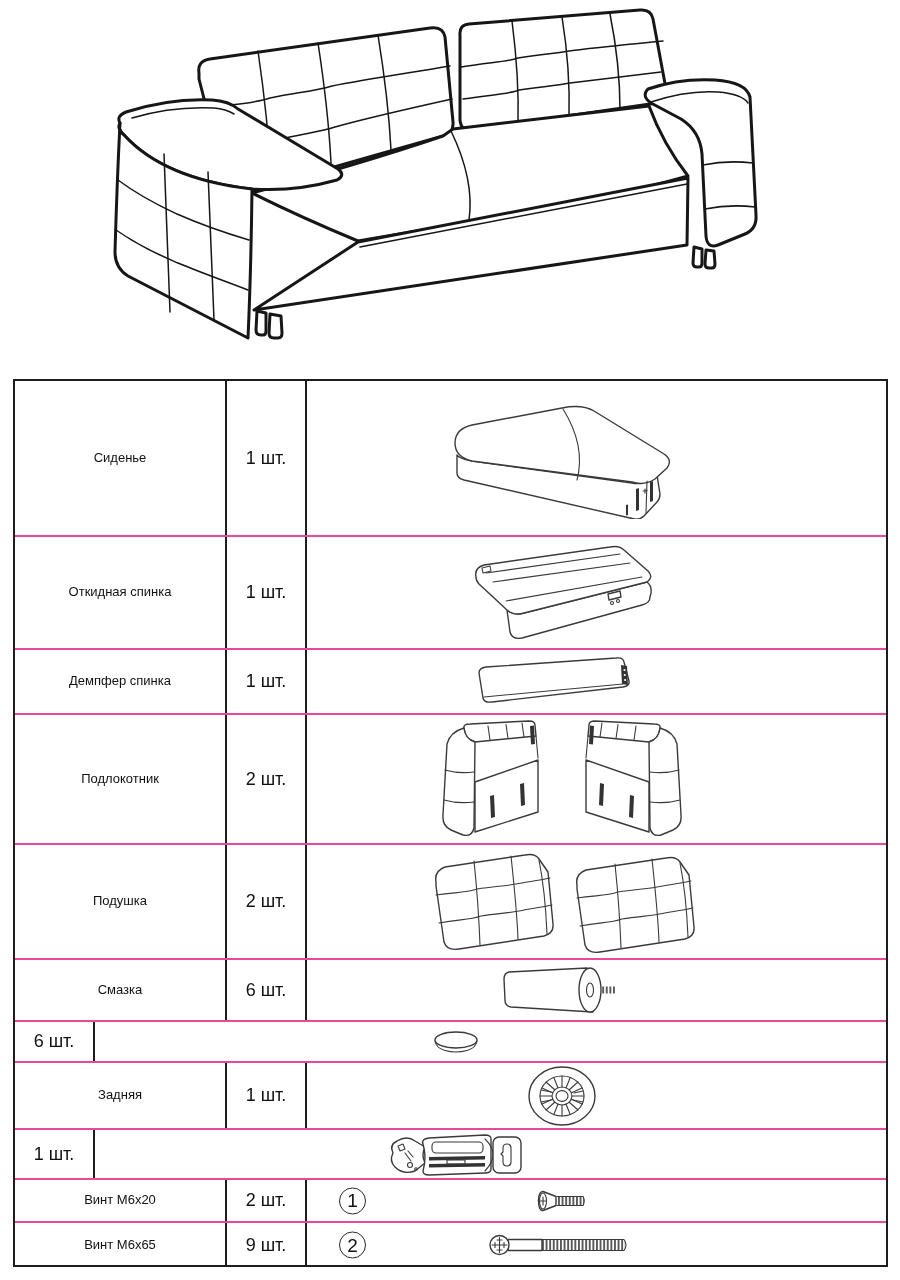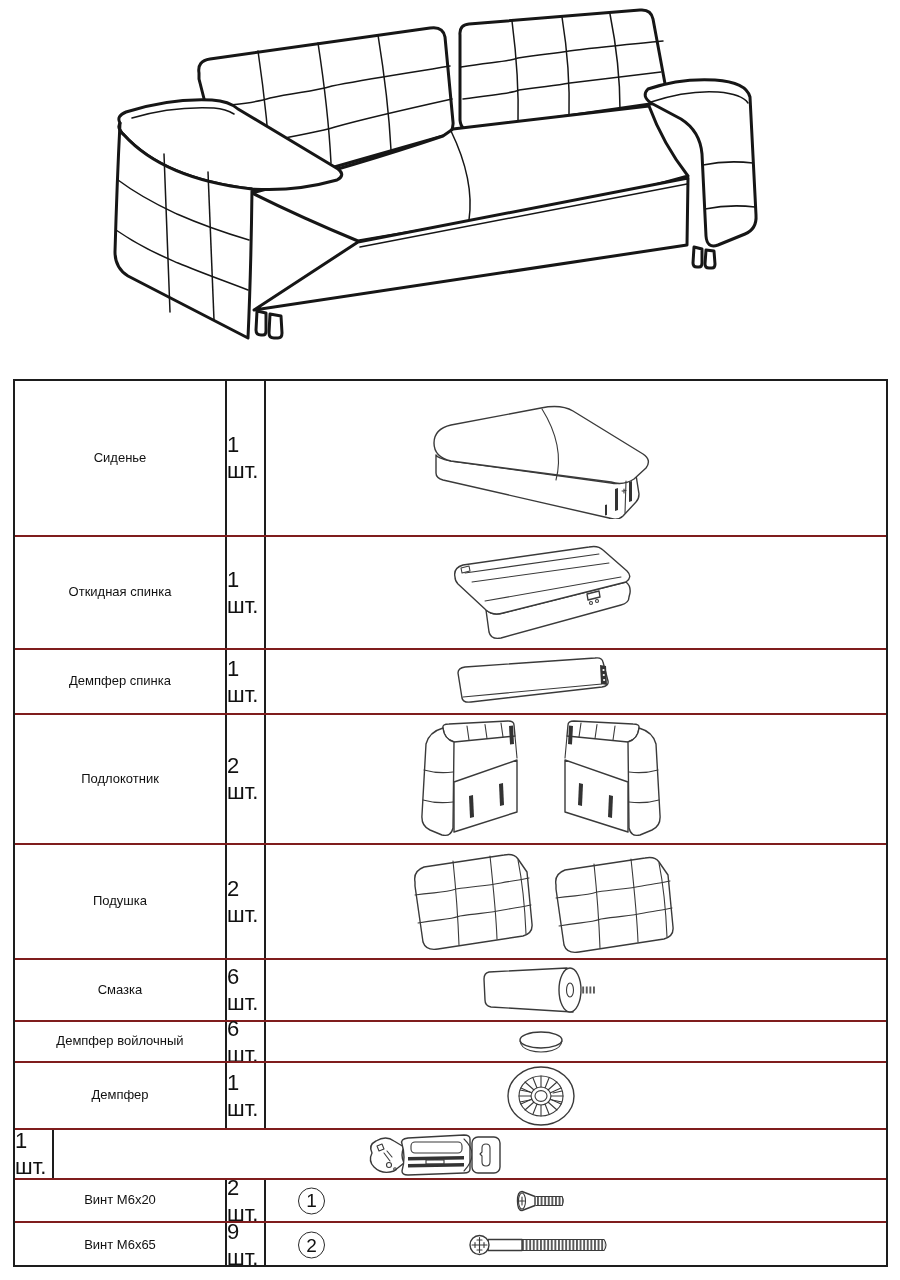--- a/index.html
+++ b/index.html
@@ -4,25 +4,25 @@
 <style>
   html,body{margin:0;padding:0;background:#fff;}
   body{width:900px;height:1280px;position:relative;overflow:hidden;
        font-family:"Liberation Sans","DejaVu Sans",sans-serif;color:#111;}
   .page{position:absolute;inset:0;background:#fff;}
   
   .sofa-wrap{position:absolute;left:102px;top:2px;width:660px;height:352px;}
   
   .ptable{position:absolute;left:13px;top:379px;width:875px;height:888px;
           border:2px solid #1d1d1d;box-sizing:border-box;display:flex;flex-direction:column;}
-  .prow{display:flex;box-sizing:border-box;border-top:2px solid #7f1d1d;flex:0 0 auto;}
+  .prow{display:flex;box-sizing:border-box;border-top:2px solid #ec4899;flex:0 0 auto;}
   .prow:first-child{border-top:none;}
   .cell{box-sizing:border-box;display:flex;align-items:center;justify-content:center;}
   .c-name{width:212px;border-right:2px solid #1d1d1d;font-size:13px;text-align:center;line-height:1.15;padding:0 0;}
-  .c-qty{width:39px;border-right:2px solid #1d1d1d;font-size:22px;}
+  .c-qty{width:80px;border-right:2px solid #1d1d1d;font-size:18px;}
   .c-img{flex:1;position:relative;padding-right:70px;}
   .numcircle{position:absolute;left:32px;top:50%;transform:translateY(-50%);
              width:27px;height:27px;border:1.6px solid #2a2a2a;border-radius:50%;
              display:flex;align-items:center;justify-content:center;font-size:19px;color:#111;box-sizing:border-box;}
   svg{display:block;}
   .o{fill:#fff;stroke:#161616;stroke-width:3;stroke-linejoin:round;stroke-linecap:round;}
   .s{fill:none;stroke:#161616;stroke-width:1.5;stroke-linejoin:round;stroke-linecap:round;}
   .po{fill:#fff;stroke:#3a3a3a;stroke-width:1.4;stroke-linejoin:round;stroke-linecap:round;}
   .ps{fill:none;stroke:#3a3a3a;stroke-width:1.1;stroke-linejoin:round;stroke-linecap:round;}
   .pd{fill:#333;stroke:none;}
@@ -175,32 +175,31 @@
         <svg width="125" height="54" viewBox="0 0 125 54">
           <path class="po" d="M10,9 L88,5 L94,49 L12,44 Q6,43 6,37 L5,16 Q5,10 10,9 Z"></path>
           <line class="thread" x1="96" y1="27" x2="117" y2="27" stroke-width="7"></line>
           <ellipse class="po" cx="91" cy="27" rx="11" ry="22"></ellipse>
           <ellipse class="ps" cx="91" cy="27" rx="3.5" ry="7"></ellipse>
         </svg>
       </div>
     </div>
 
     <div class="prow" style="height:41px">
-      <div class="cell c-name">Демпфер войлочный</div>
       <div class="cell c-qty">6 шт.</div>
       <div class="cell c-img">
         <svg width="48" height="24" viewBox="0 0 48 24">
           <path class="ps" d="M3,11 Q4,18 13,20.5 Q24,23.5 35,20.5 Q44,18 45,11"></path>
           <ellipse class="po" cx="24" cy="10" rx="21" ry="8" stroke-width="1.2"></ellipse>
         </svg>
       </div>
     </div>
 
     <div class="prow" style="height:67px">
-      <div class="cell c-name">Демпфер</div>
+      <div class="cell c-name">Задняя</div>
       <div class="cell c-qty">1 шт.</div>
       <div class="cell c-img">
         <svg width="72" height="62" viewBox="0 0 72 62">
           <ellipse class="po" cx="36" cy="31" rx="33" ry="29" stroke-width="1.2"></ellipse>
           <ellipse class="ps" cx="36" cy="31" rx="22" ry="20"></ellipse>
           <ellipse class="ps" cx="36" cy="31" rx="10" ry="9"></ellipse>
           <ellipse class="ps" cx="36" cy="31" rx="6" ry="5.4"></ellipse>
           <path class="ps" stroke-width="0.9" d="M46,31 L58,31 M45,34 L56,39 M43,37 L52,45 M40,39 L44,49 M36,40 L36,51 M32,39 L28,49 M29,37 L20,45 M27,34 L16,39 M26,31 L14,31 M27,28 L16,23 M29,25 L20,17 M32,23 L28,13 M36,22 L36,11 M40,23 L44,13 M43,25 L52,17 M45,28 L56,23"></path>
           <path class="ps" stroke-width="0.9" d="M48,28 L57,26 M47,35 L57,37 M25,27 L15,25 M25,35 L15,37"></path>
         </svg>

